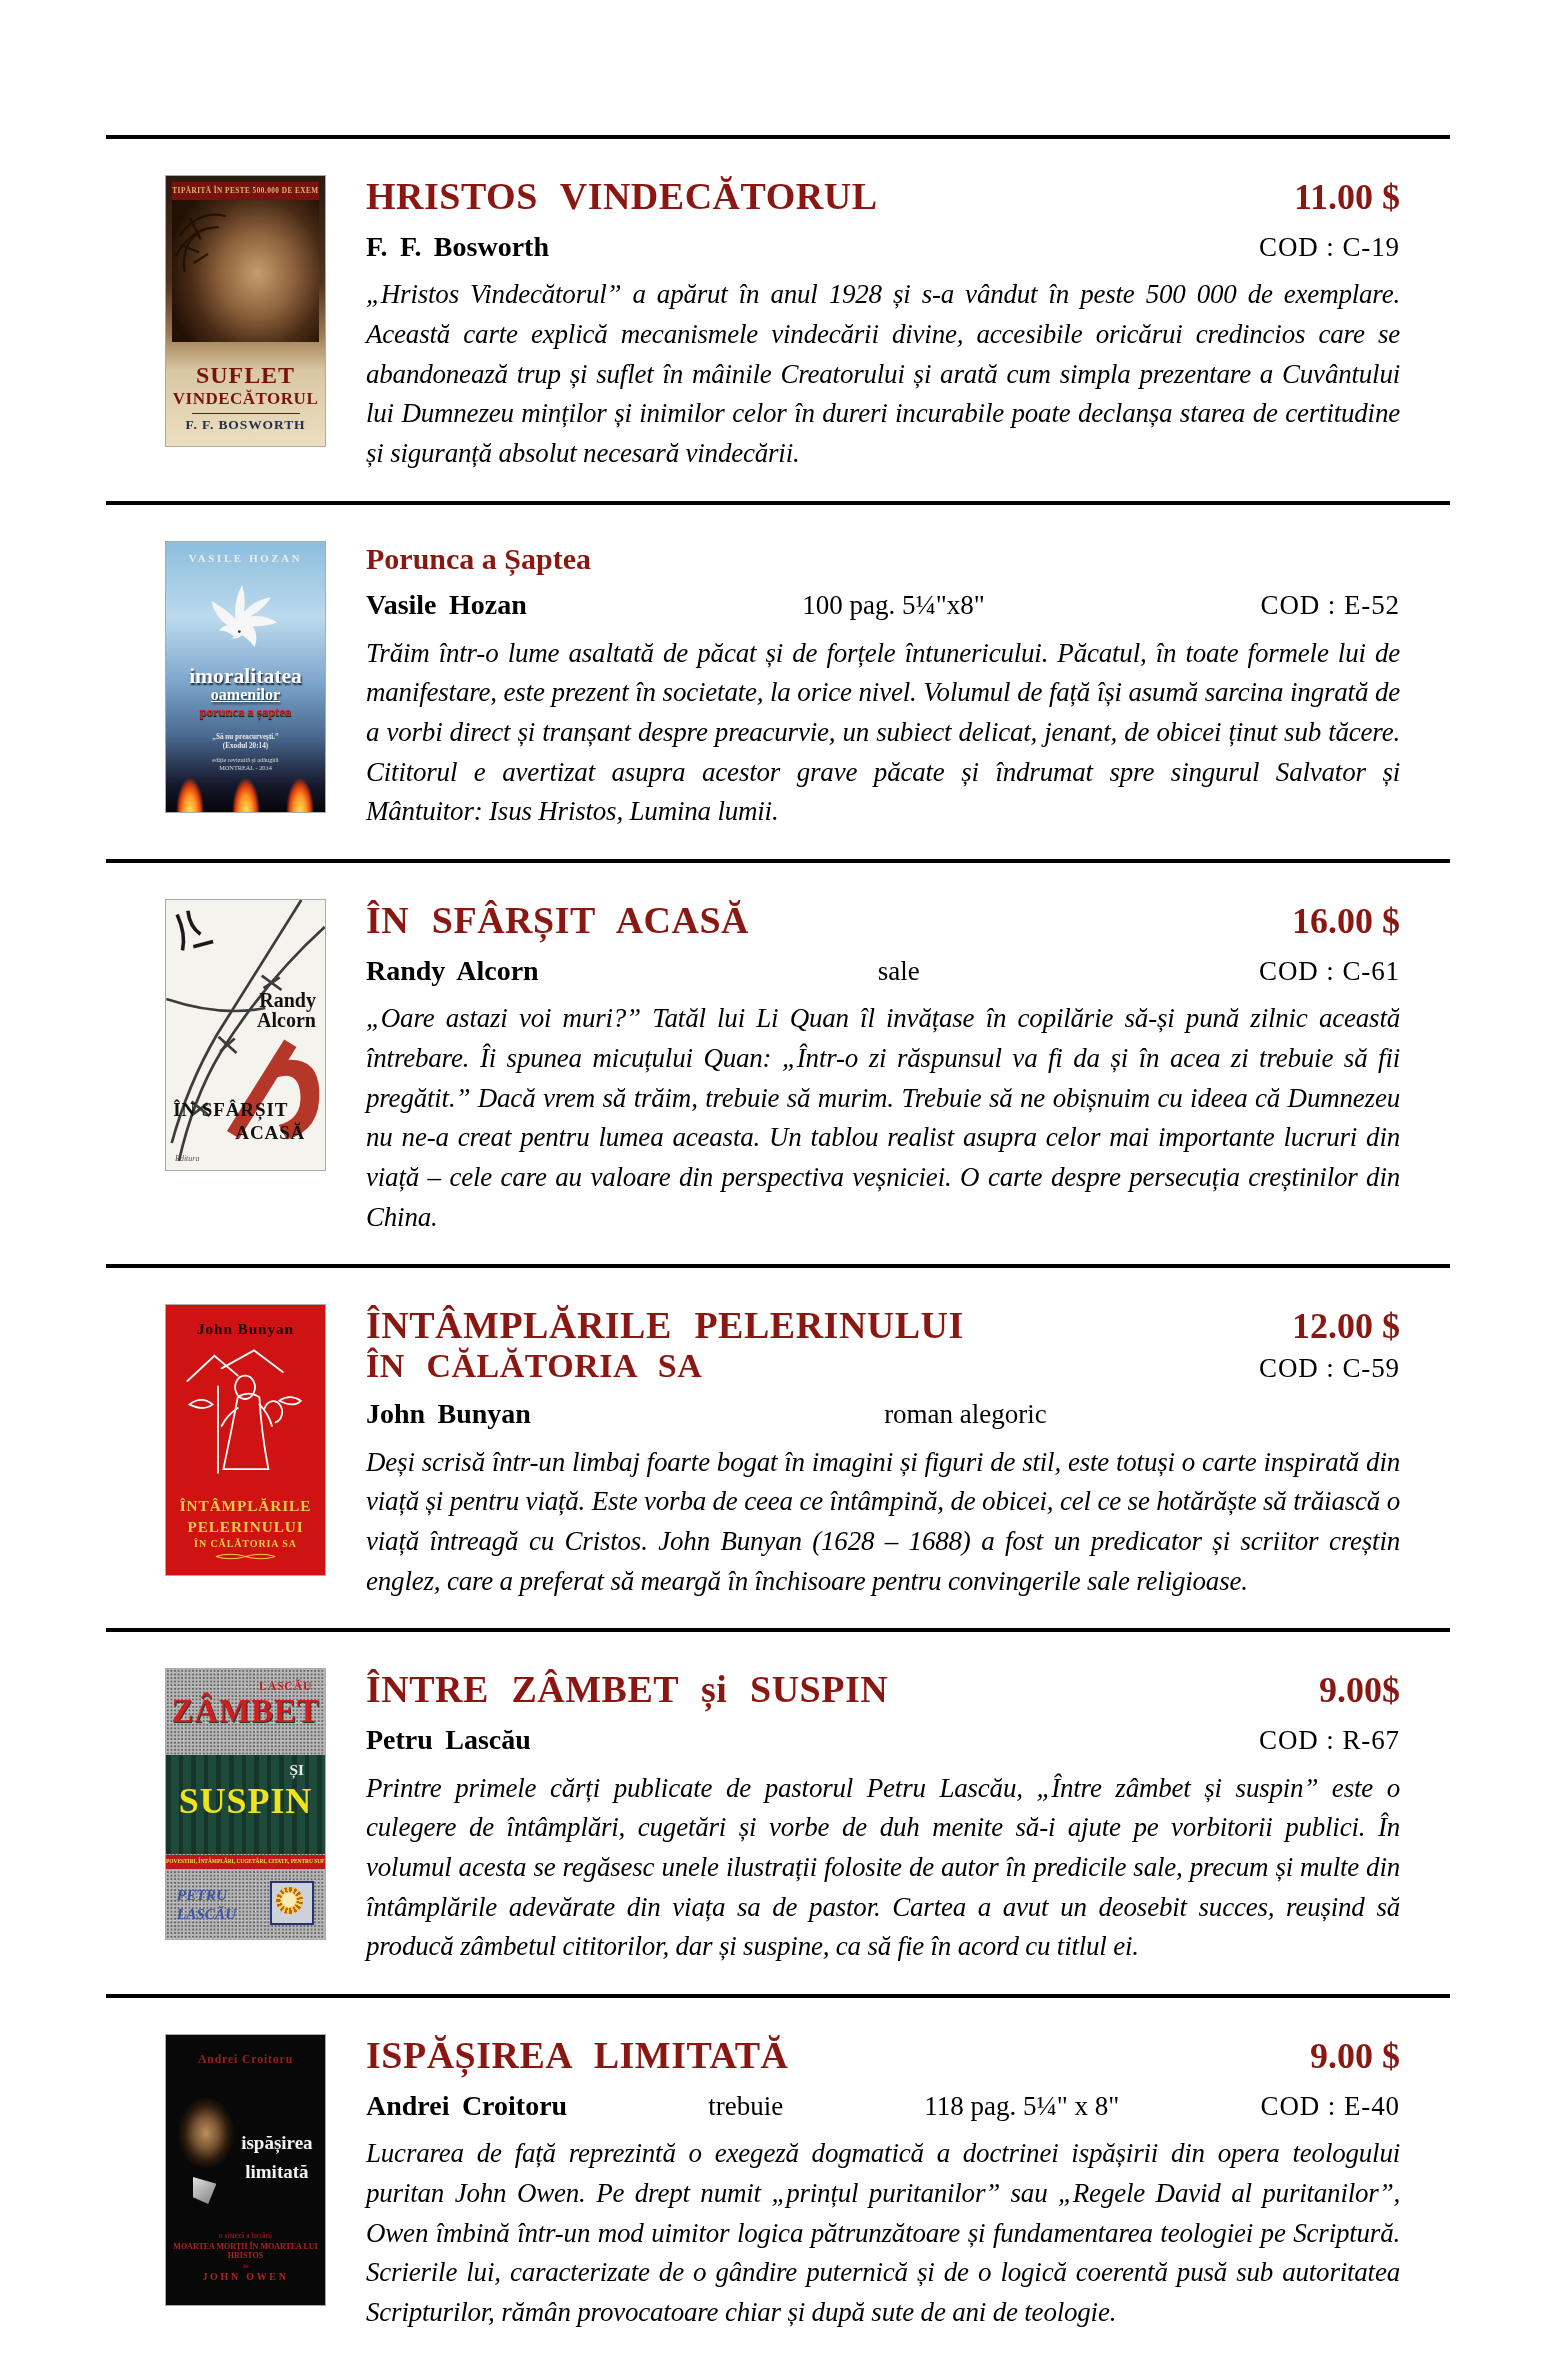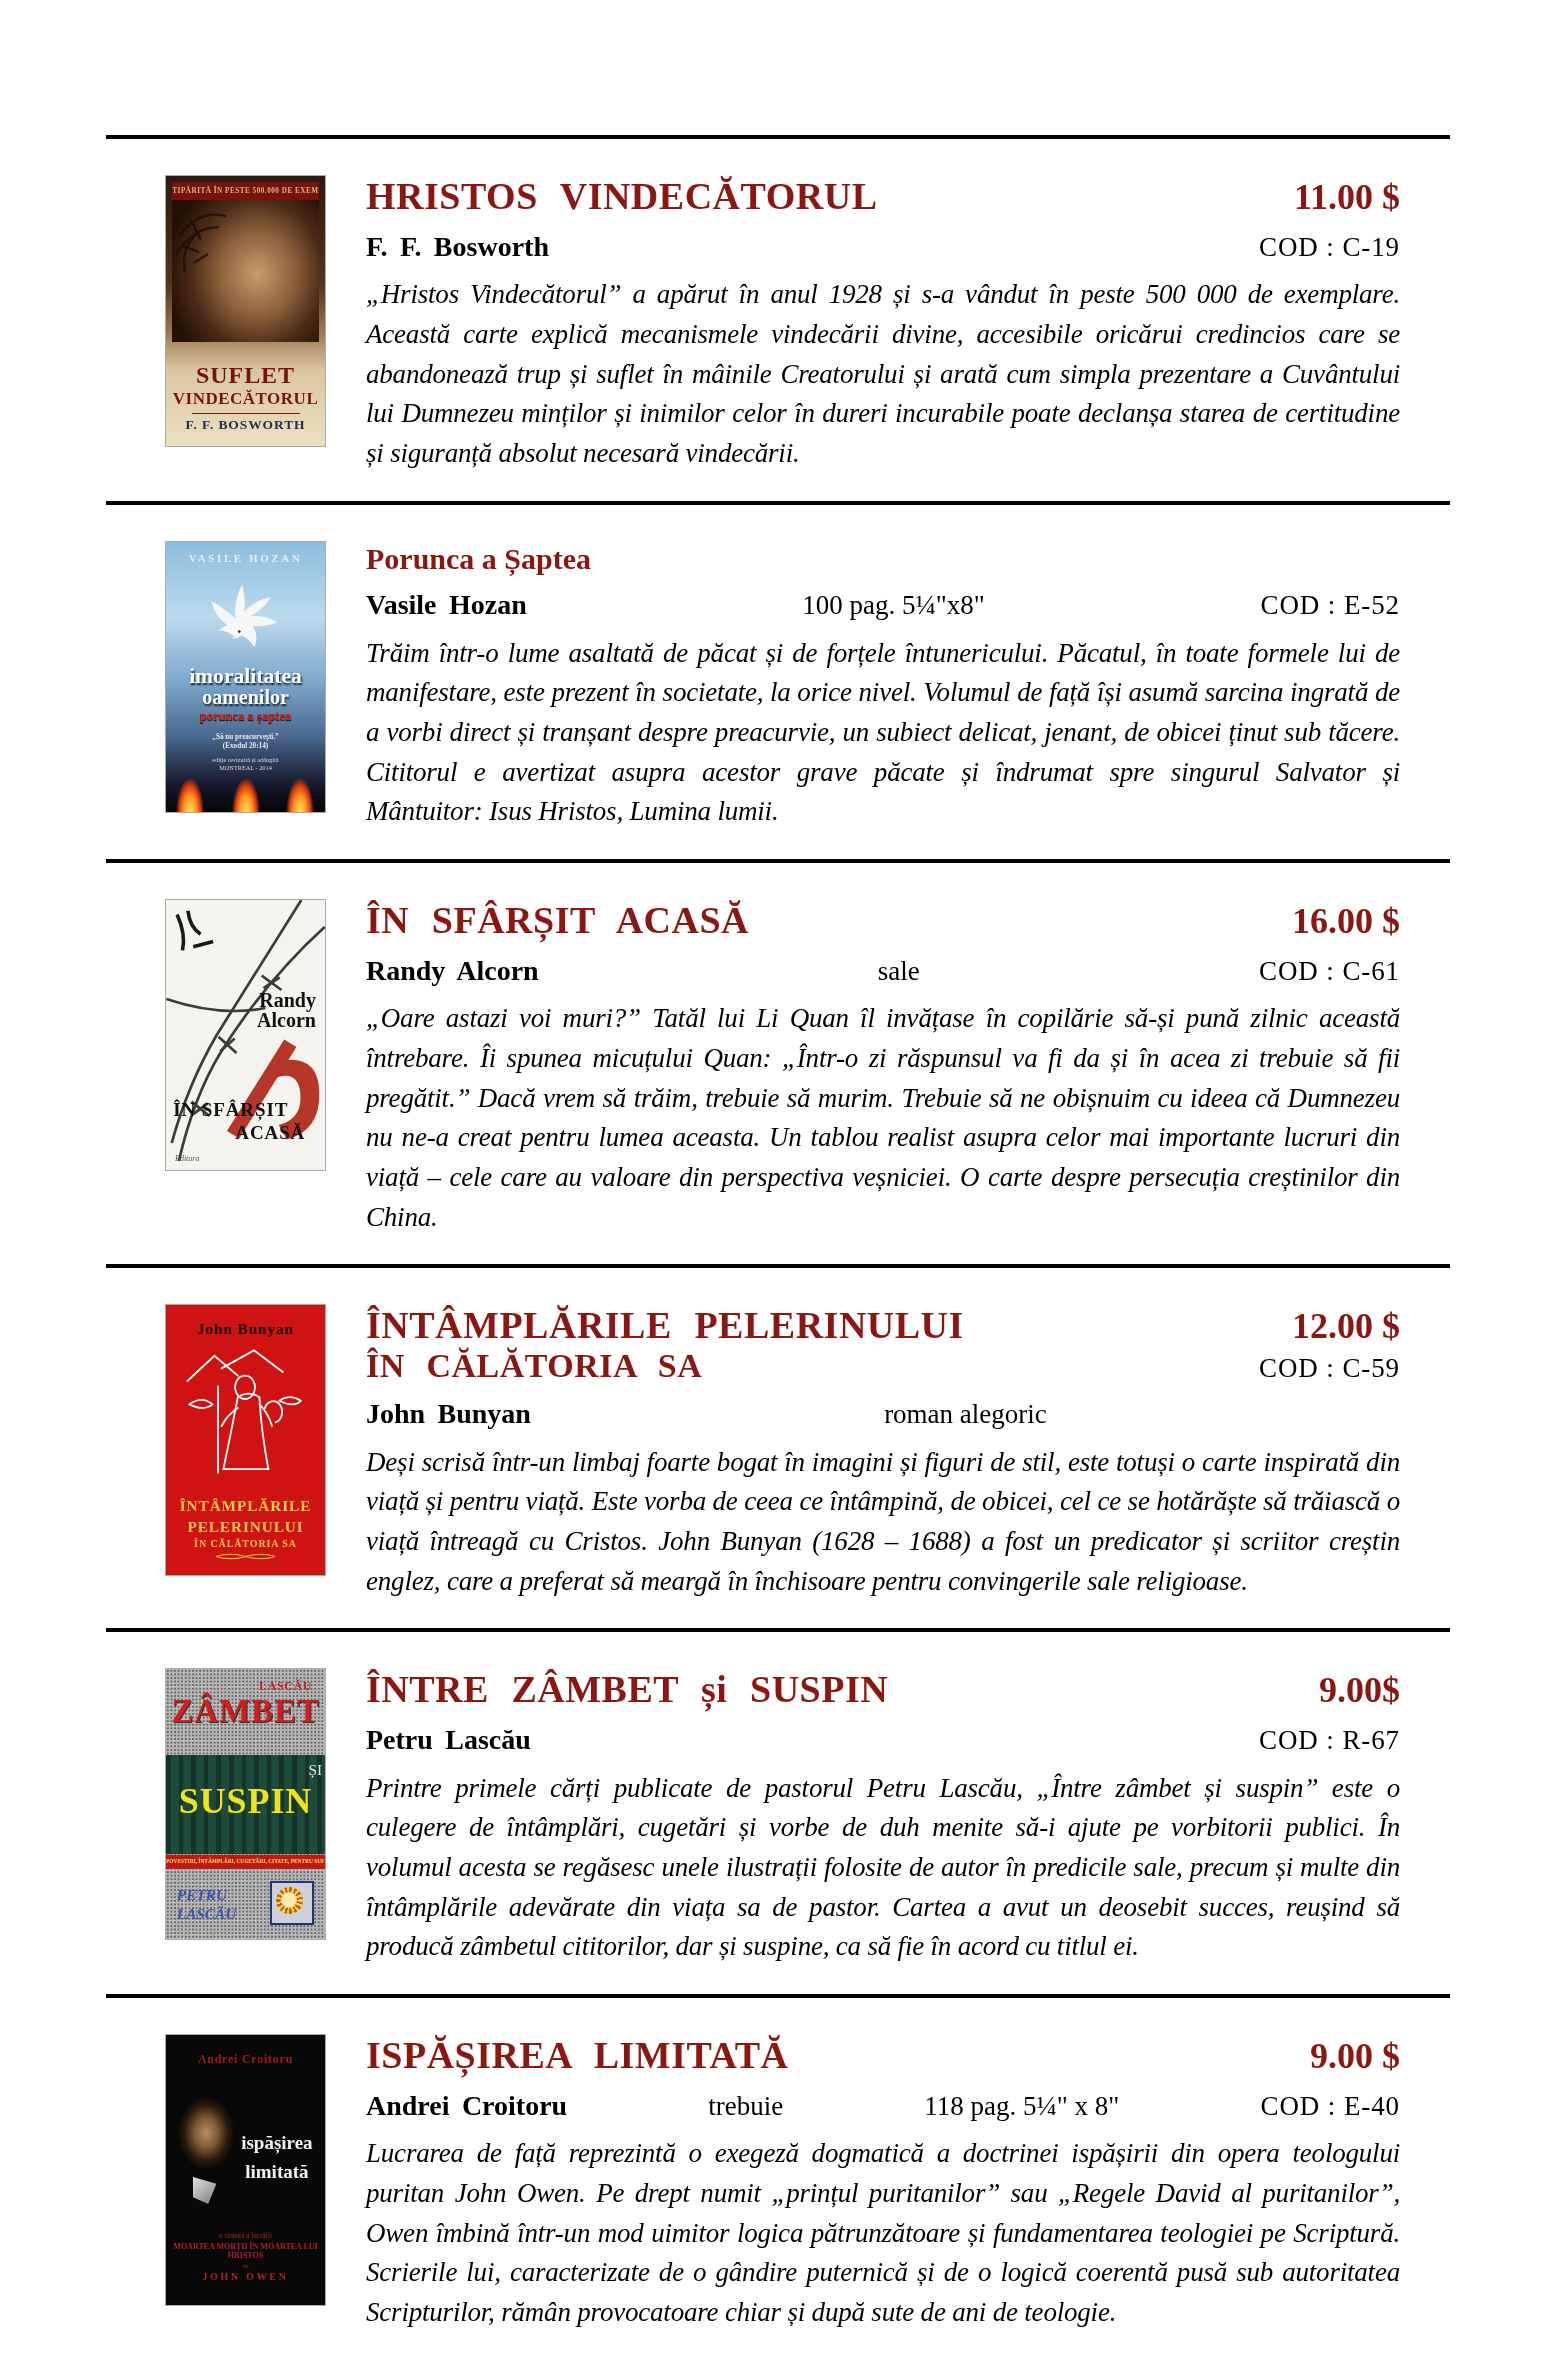--- a/index.html
+++ b/index.html
@@ -40,21 +40,21 @@
   .c1-t1{font-size:24px;font-weight:bold;color:#7a130e;letter-spacing:0.9px;}
   .c1-t2{font-size:17px;font-weight:bold;color:#7a130e;letter-spacing:0.5px;}
   .c1-sep{width:108px;height:0.9px;background:#7a130e;margin:3.6px auto;}
   .c1-a{font-size:13.5px;font-weight:bold;color:#20304e;letter-spacing:0.9px;}
 
   
   .c2{background:linear-gradient(180deg,#8cbede 0%,#bcdaed 28%,#7da6cc 52%,#49688f 72%,#16182c 90%,#050508 100%);}
   .c2-author{top:10.8px;left:0;right:0;text-align:center;color:#ececec;font-size:10.8px;letter-spacing:2.7px;font-weight:bold;}
   .c2-titles{top:124px;left:0;right:0;text-align:center;}
   .c2-t1{font-size:21.6px;font-weight:bold;color:#fff;text-shadow:0.9px 1.8px 1.8px #123;line-height:1.0;}
-  .c2-t2{font-size:20px;font-weight:bold;color:#fff;text-shadow:0.9px 1.8px 1.8px #123;line-height:1.0;}
+  .c2-t2{font-size:16px;font-weight:bold;color:#fff;text-shadow:0.9px 1.8px 1.8px #123;line-height:1.0;text-decoration:underline;}
   .c2-sub{font-size:12.6px;font-weight:bold;color:#d42414;text-shadow:0 0.9px 0.9px #000;margin-top:1.8px;}
   .c2-verse{top:191px;left:0;right:0;text-align:center;color:#e8e8e8;font-size:7.2px;font-weight:bold;line-height:1.3;}
   .c2-ed{top:214px;left:0;right:0;text-align:center;color:#d8d8d8;font-size:6.3px;line-height:1.3;}
   .flame{position:absolute;bottom:-5.4px;width:34px;height:59px;
          background:radial-gradient(ellipse 50% 72% at 50% 92%,#ffe260 0%,#ff9622 38%,#dd3d0e 62%,rgba(100,15,0,0) 82%);}
 
   
   .c3{background:#f5f3ee;}
   .c3-author{top:90px;right:9px;text-align:right;color:#111;font-size:20px;line-height:1.0;font-weight:bold;}
   .c3-title{bottom:25px;left:7.2px;right:7.2px;color:#111;font-weight:bold;font-size:19px;line-height:1.25;letter-spacing:0.9px;}
@@ -70,21 +70,21 @@
 
   
   .c5{background-color:#b5b5b5;
       background-image:radial-gradient(circle,rgba(30,30,30,.55) 0.7px,transparent 0.9px),
                        radial-gradient(circle,rgba(250,250,250,.7) 0.7px,transparent 0.9px);
       background-size:3.6px 3.6px,4.5px 4.5px;background-position:0 0,1.8px 1.8px;}
   .c5-intre{top:10.8px;right:12.6px;color:#c41c1c;font-size:11.7px;font-weight:bold;letter-spacing:0.9px;}
   .c5-zambet{top:23.4px;left:5.4px;right:9px;text-align:center;color:#d01d1d;font-size:33px;font-weight:bold;letter-spacing:0.9px;text-shadow:0.9px 0.9px 0 #333;}
   .c5-mid{top:86px;left:0;right:0;height:99px;background:#1d4a3b;
           background-image:repeating-linear-gradient(90deg,rgba(0,0,0,.28) 0 4.5px,transparent 4.5px 12.6px);}
-  .c5-si{position:absolute;top:5.4px;right:3px;color:#e8e8e8;font-size:15.3px;font-weight:normal;}
+  .c5-si{position:absolute;top:5.4px;right:21px;color:#e8e8e8;font-size:15.3px;font-weight:bold;}
   .c5-suspin{position:absolute;top:25px;left:0;right:0;text-align:center;color:#f0e31d;font-size:36px;font-weight:bold;letter-spacing:0.9px;}
   .c5-band{top:186px;left:0;right:0;height:13.5px;background:#c01717;color:#f3e24a;font-size:5.4px;
            text-align:center;line-height:13.5px;white-space:nowrap;overflow:hidden;font-weight:bold;}
   .c5-author{bottom:16px;left:10.8px;color:#3c55a8;font-size:15.3px;font-weight:bold;font-style:italic;line-height:1.25;}
   .c5-sunbox{bottom:14.4px;right:10.8px;width:40px;height:40px;border:2.7px solid #23356e;background:#cdd2da;}
   .c5-sun{position:absolute;left:3.6px;top:3.6px;width:27px;height:27px;border-radius:50%;
           background:repeating-conic-gradient(#c06410 0 12deg,#f2cc58 12deg 24deg);}
   .c5-sun::after{content:"";position:absolute;left:5.4px;top:5.4px;width:16px;height:16px;border-radius:50%;
           background:radial-gradient(circle,#f8ecb0 0 55%,#e3a226 100%);}
 

